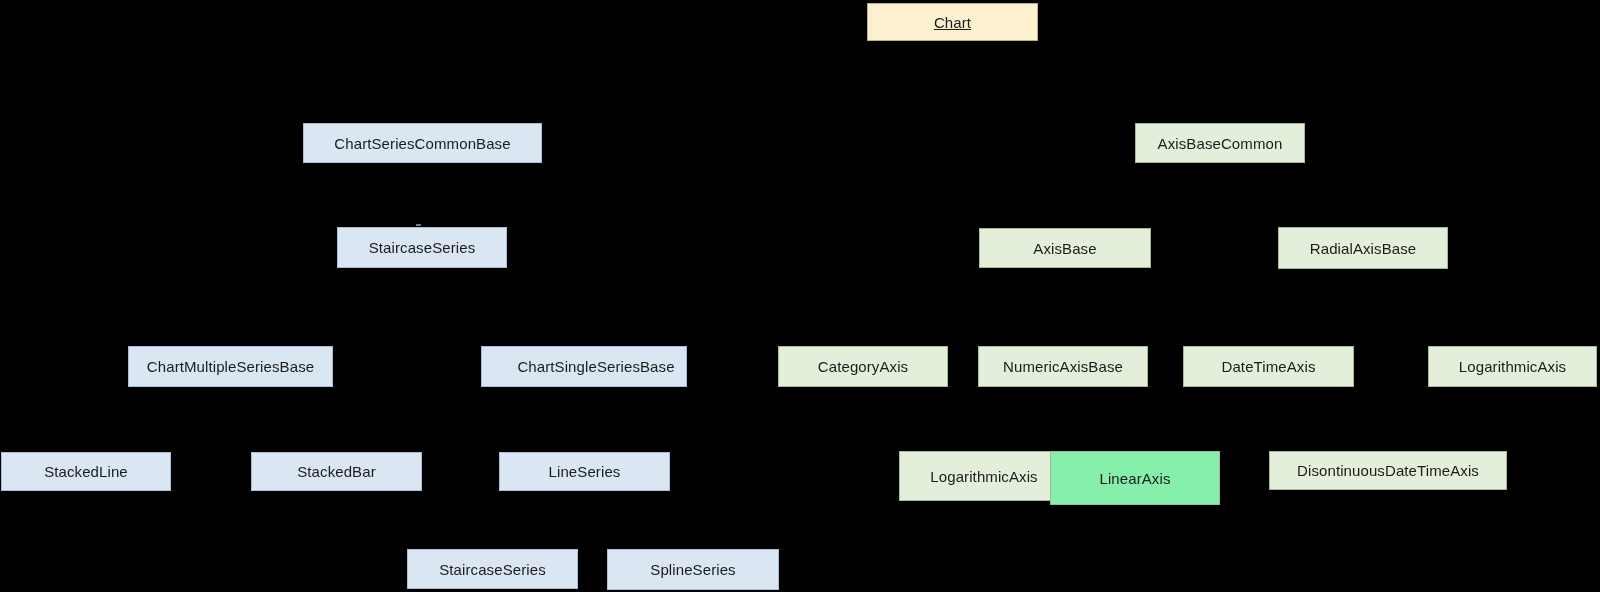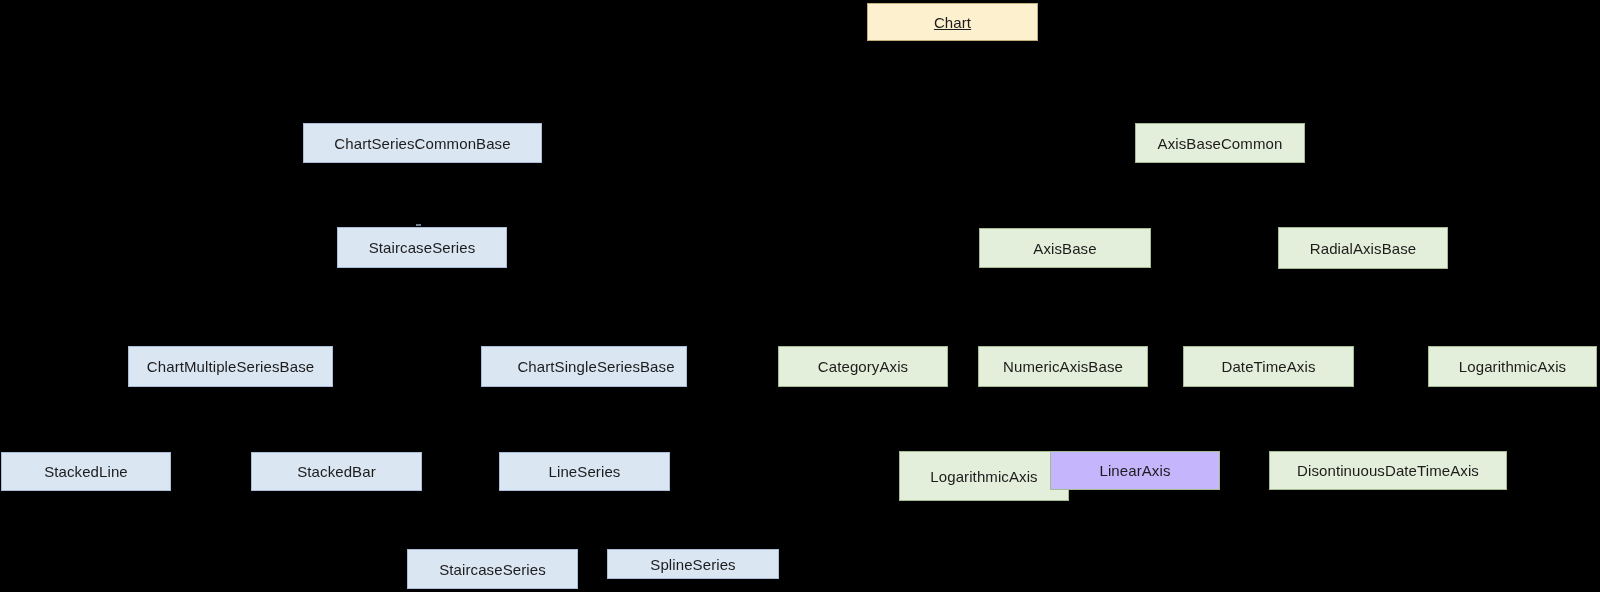--- a/index.html
+++ b/index.html
@@ -78,25 +78,25 @@
     </div>
     <div class="node" style="left: 251px; top: 452px; width: 171px; height: 39px; background: rgb(219, 230, 243); border-color: rgb(169, 189, 214); color: rgb(28, 28, 28);">
       <span>StackedBar</span>
     </div>
     <div class="node" style="left: 499px; top: 452px; width: 171px; height: 39px; background: rgb(219, 230, 243); border-color: rgb(169, 189, 214); color: rgb(28, 28, 28);">
       <span>LineSeries</span>
     </div>
     <div class="node" style="left: 899px; top: 451px; width: 170px; height: 50px; background: rgb(228, 239, 219); border-color: rgb(164, 187, 145); color: rgb(28, 28, 28);">
       <span>LogarithmicAxis</span>
     </div>
-    <div class="node" style="left: 1050px; top: 451px; width: 170px; height: 39px; background: #c4b5fd; border-color: rgb(164, 187, 145); color: rgb(28, 28, 28);">
+    <div class="node" style="left: 1050px; top: 451px; width: 170px; height: 54px; background: #86efac; border-color: rgb(164, 187, 145); color: rgb(28, 28, 28);">
       <span>LinearAxis</span>
     </div>
     <div class="node" style="left: 1269px; top: 451px; width: 238px; height: 39px; background: rgb(228, 239, 219); border-color: rgb(164, 187, 145); color: rgb(28, 28, 28);">
       <span>DisontinuousDateTimeAxis</span>
     </div>
     <div class="node" style="left: 407px; top: 549px; width: 171px; height: 40px; background: rgb(219, 230, 243); border-color: rgb(169, 189, 214); color: rgb(28, 28, 28);">
       <span>StaircaseSeries</span>
     </div>
-    <div class="node" style="left: 607px; top: 549px; width: 172px; height: 30px; background: rgb(219, 230, 243); border-color: rgb(169, 189, 214); color: rgb(28, 28, 28);">
+    <div class="node" style="left: 607px; top: 549px; width: 172px; height: 41px; background: rgb(219, 230, 243); border-color: rgb(169, 189, 214); color: rgb(28, 28, 28);">
       <span>SplineSeries</span>
     </div>
   </div>
 
 </body></html>

